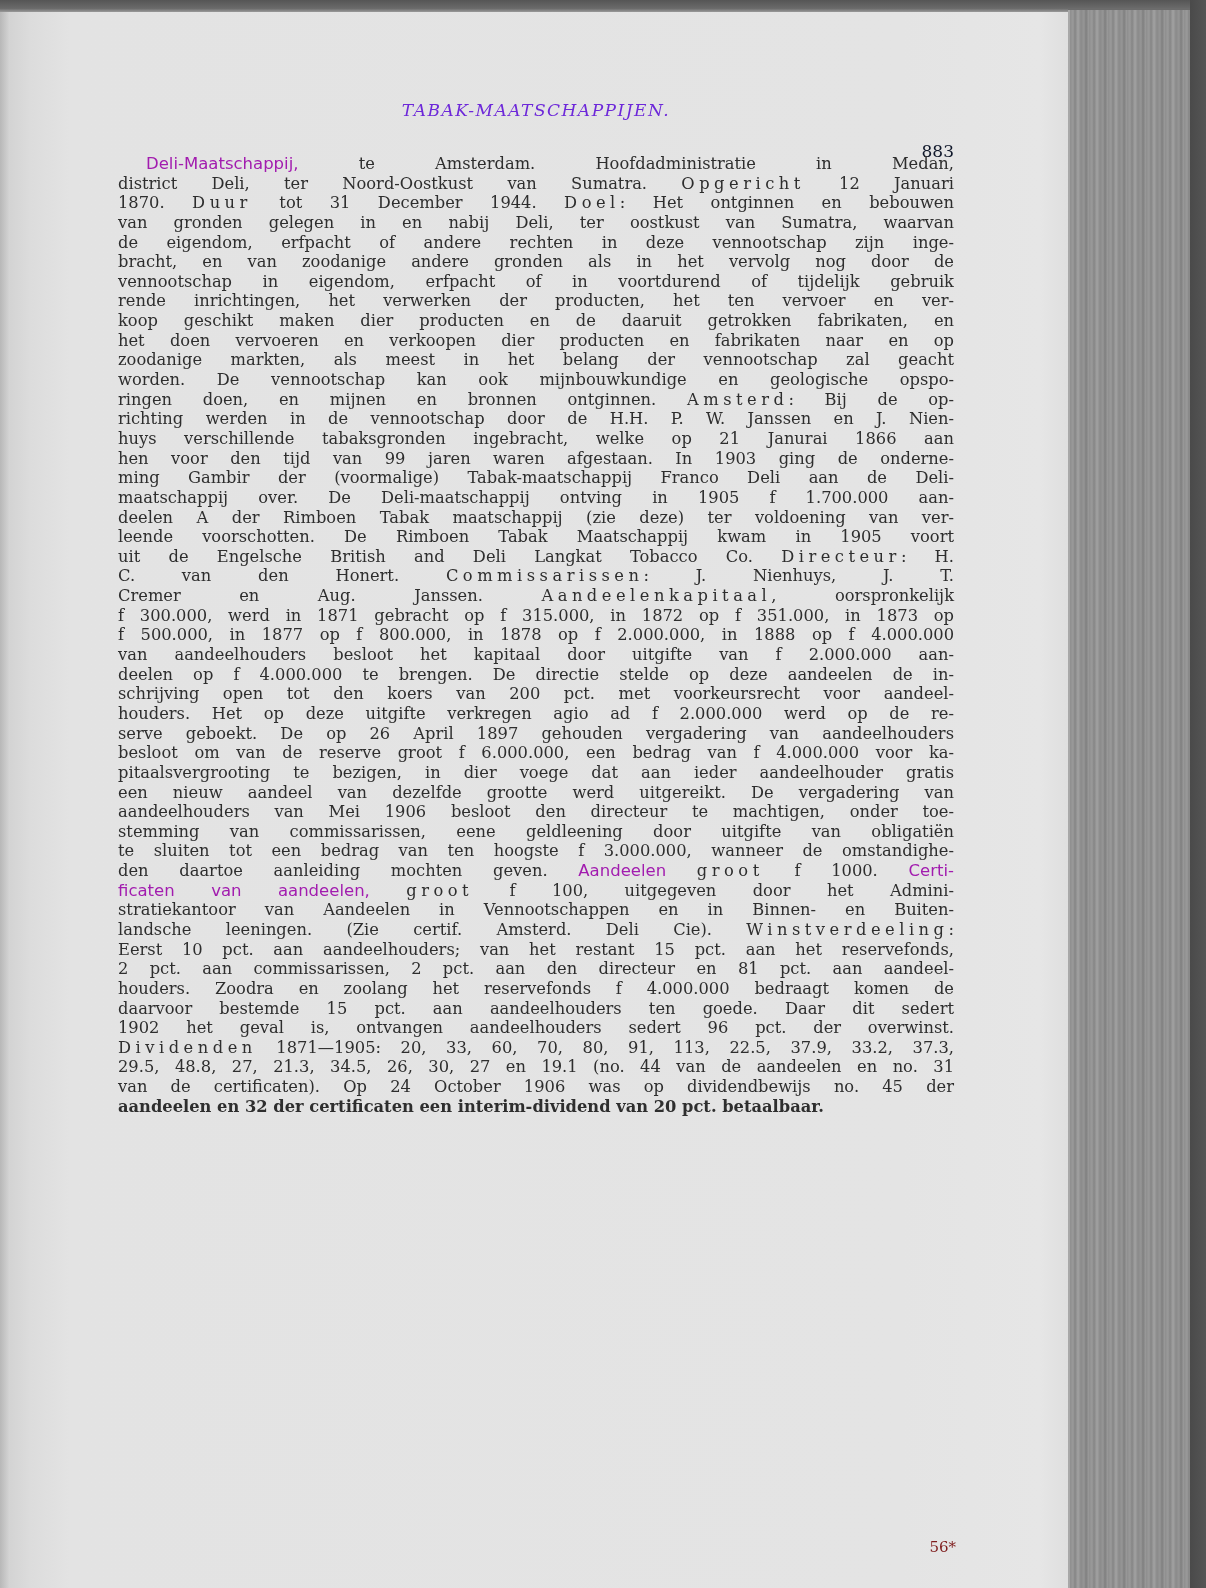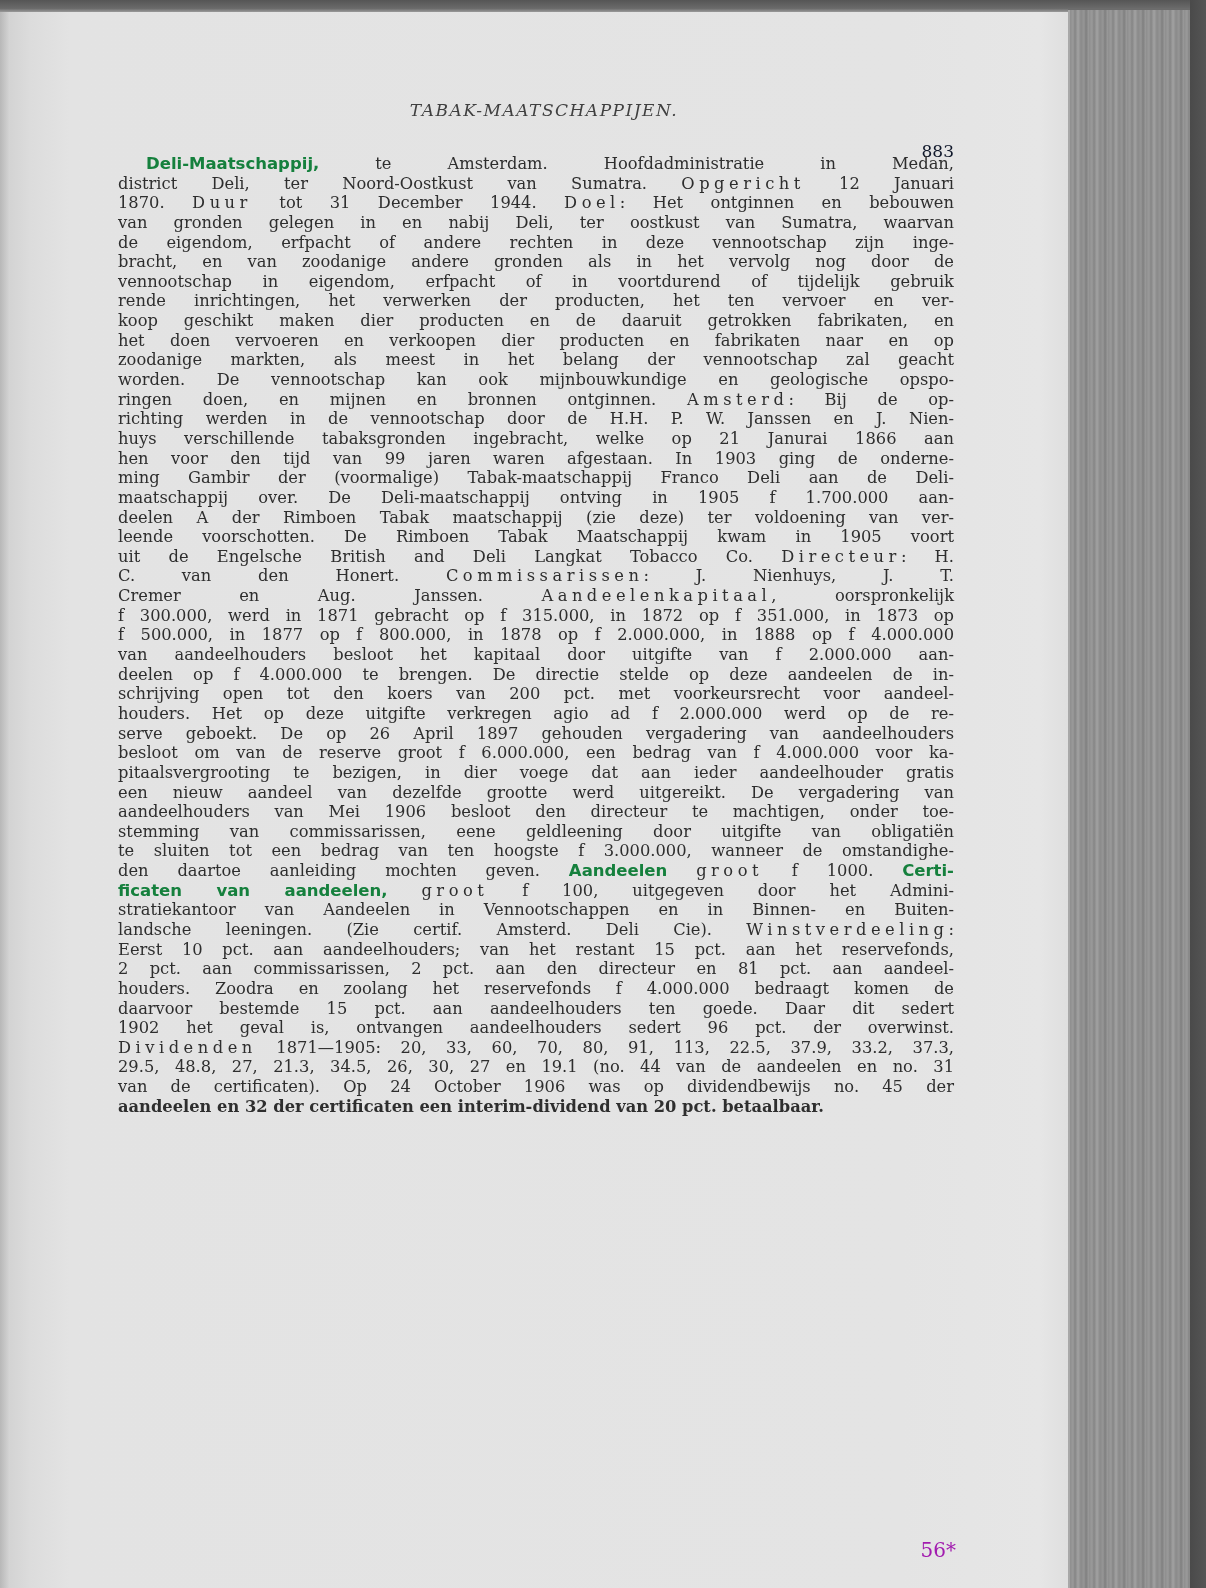--- a/index.html
+++ b/index.html
@@ -33,41 +33,41 @@
     background:#6c6c6c;
   }
   .outer-edge {
     position:absolute; left:1190px; top:0; width:16px; height:1588px;
     background:linear-gradient(90deg,#4a4a4a,#555);
   }
   .running-head {
     position:absolute; left:118px; top:100px; width:836px; height:26px;
   }
   .running-title {
-    position:absolute; left:8px; width:836px; text-align:center; top:0;
-    font-style:italic; font-size:17px; letter-spacing:1.5px; color:#404040;
+    position:absolute; left:0; width:836px; text-align:center; top:0;
+    font-style:italic; font-size:17px; letter-spacing:1.5px; color:#6d28d9;
   }
   .page-number {
     position:absolute; right:0; top:0; font-size:17px; color:#0f172a;margin-top:41px;
   }
   .body-text {
     position:absolute; left:118px; top:154px; width:836px;
     font-size:16.3px; line-height:19.65px; text-align:justify;
     text-align-last:justify;
   }
   .line { display:block; white-space:nowrap; text-align:justify; text-align-last:justify; height:19.65px; }
   .line.last { text-align-last:left;font-weight:bold; }
   .indent { padding-left:28px; }
   .bold-sans {
     font-family:"DejaVu Sans", "Liberation Sans", sans-serif;
-    font-weight:bold; color:#15803d; font-size:16.5px;
+    font-weight:normal; color:#a21caf; font-size:16.5px;
   }
   .spaced { letter-spacing:4.5px; }
   .footer-signature {
-    position:absolute; right:250px; top:1538px; font-size:20px; color:#a21caf;
+    position:absolute; right:250px; top:1538px; font-size:15px; color:#7f1d1d;
   }
 </style>
 </head>
 <body>
 
 <div class="top-strip"></div>
 <div class="page"></div>
 <div class="page-left-shadow"></div>
 <div class="spine-top"></div>
 <div class="spine"></div>

